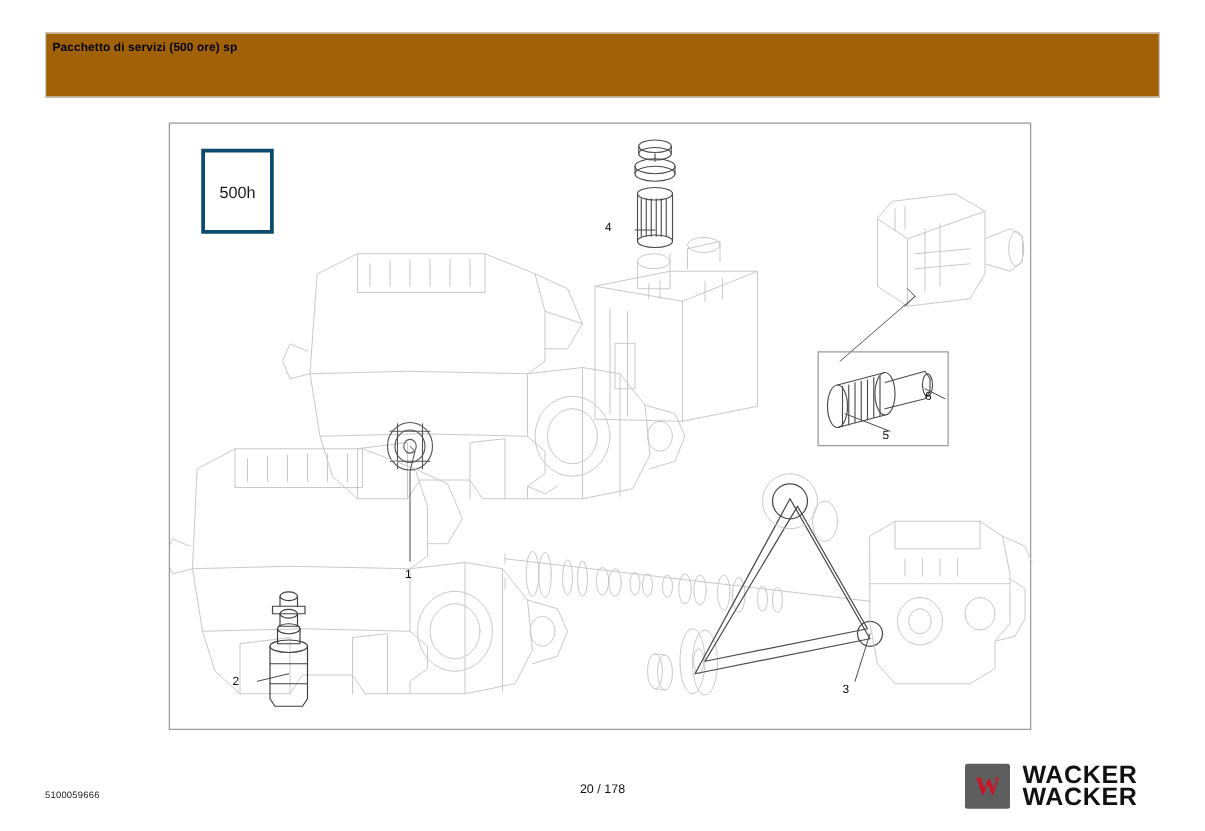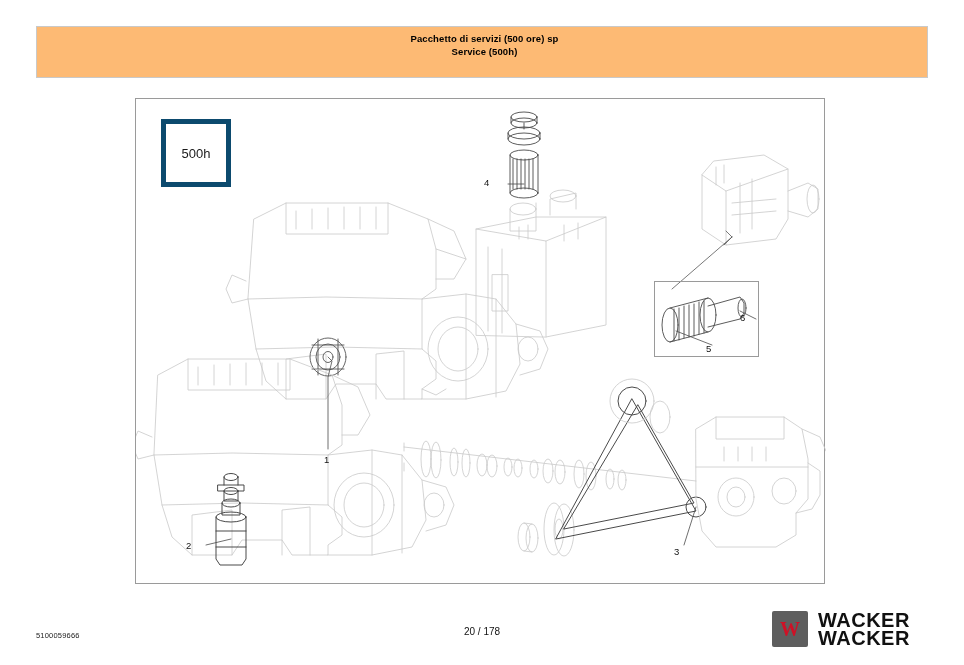--- a/index.html
+++ b/index.html
@@ -16,25 +16,24 @@
     overflow: hidden;
   }
 
   
   .header-band {
     position: absolute;
     left: 36px;
     top: 26px;
     width: 892px;
     height: 52px;
-    background: #fdba74;
+    background: #a16207;
     border: 1px solid #c9c9c9;
     box-sizing: border-box;
     padding: 5px 0 0 5px;
-    text-align: center;
   }
   .header-line {
     font-size: 9.5px;
     font-weight: bold;
     line-height: 13px;
     letter-spacing: 0.1px;
   }
 
   
   .drawing-frame {
@@ -46,23 +45,23 @@
     border: 1px solid #9a9a9a;
     box-sizing: border-box;
     background: #ffffff;
   }
 
   
   .hours-box {
     position: absolute;
     left: 25px;
     top: 20px;
-    width: 70px;
+    width: 58px;
     height: 68px;
-    border: 5px solid #0c4a6e;
+    border: 3px solid #0c4a6e;
     box-sizing: border-box;
     display: flex;
     align-items: center;
     justify-content: center;
   }
   .hours-box span {
     font-size: 13px;
     color: #1a1a1a;
   }
 
@@ -152,21 +151,20 @@
     line-height: 18px;
     letter-spacing: 0.5px;
     color: #111;
   }
 </style>
 </head>
 <body>
 
 <div class="header-band">
   <div class="header-line">Pacchetto di servizi (500 ore) sp</div>
-  <div class="header-line">Service (500h)</div>
 </div>
 
 <div class="drawing-frame">
 
   <svg class="art" viewBox="0 0 690 486" xmlns="http://www.w3.org/2000/svg">
     <g fill="none" stroke="#c9c9c9" stroke-width="0.8" stroke-linejoin="round" stroke-linecap="round">
 
       <path d="M118 120 L150 104 L252 104 L292 120 L300 150 L300 190 L286 200 L286 250 L300 262 L300 280
                L286 290 L286 300 L250 300 L240 285 L200 285 L190 300 L150 300 L130 282 L120 250 L112 200 Z"></path>
       <path d="M150 104 L150 135 L252 135 L252 104"></path>

